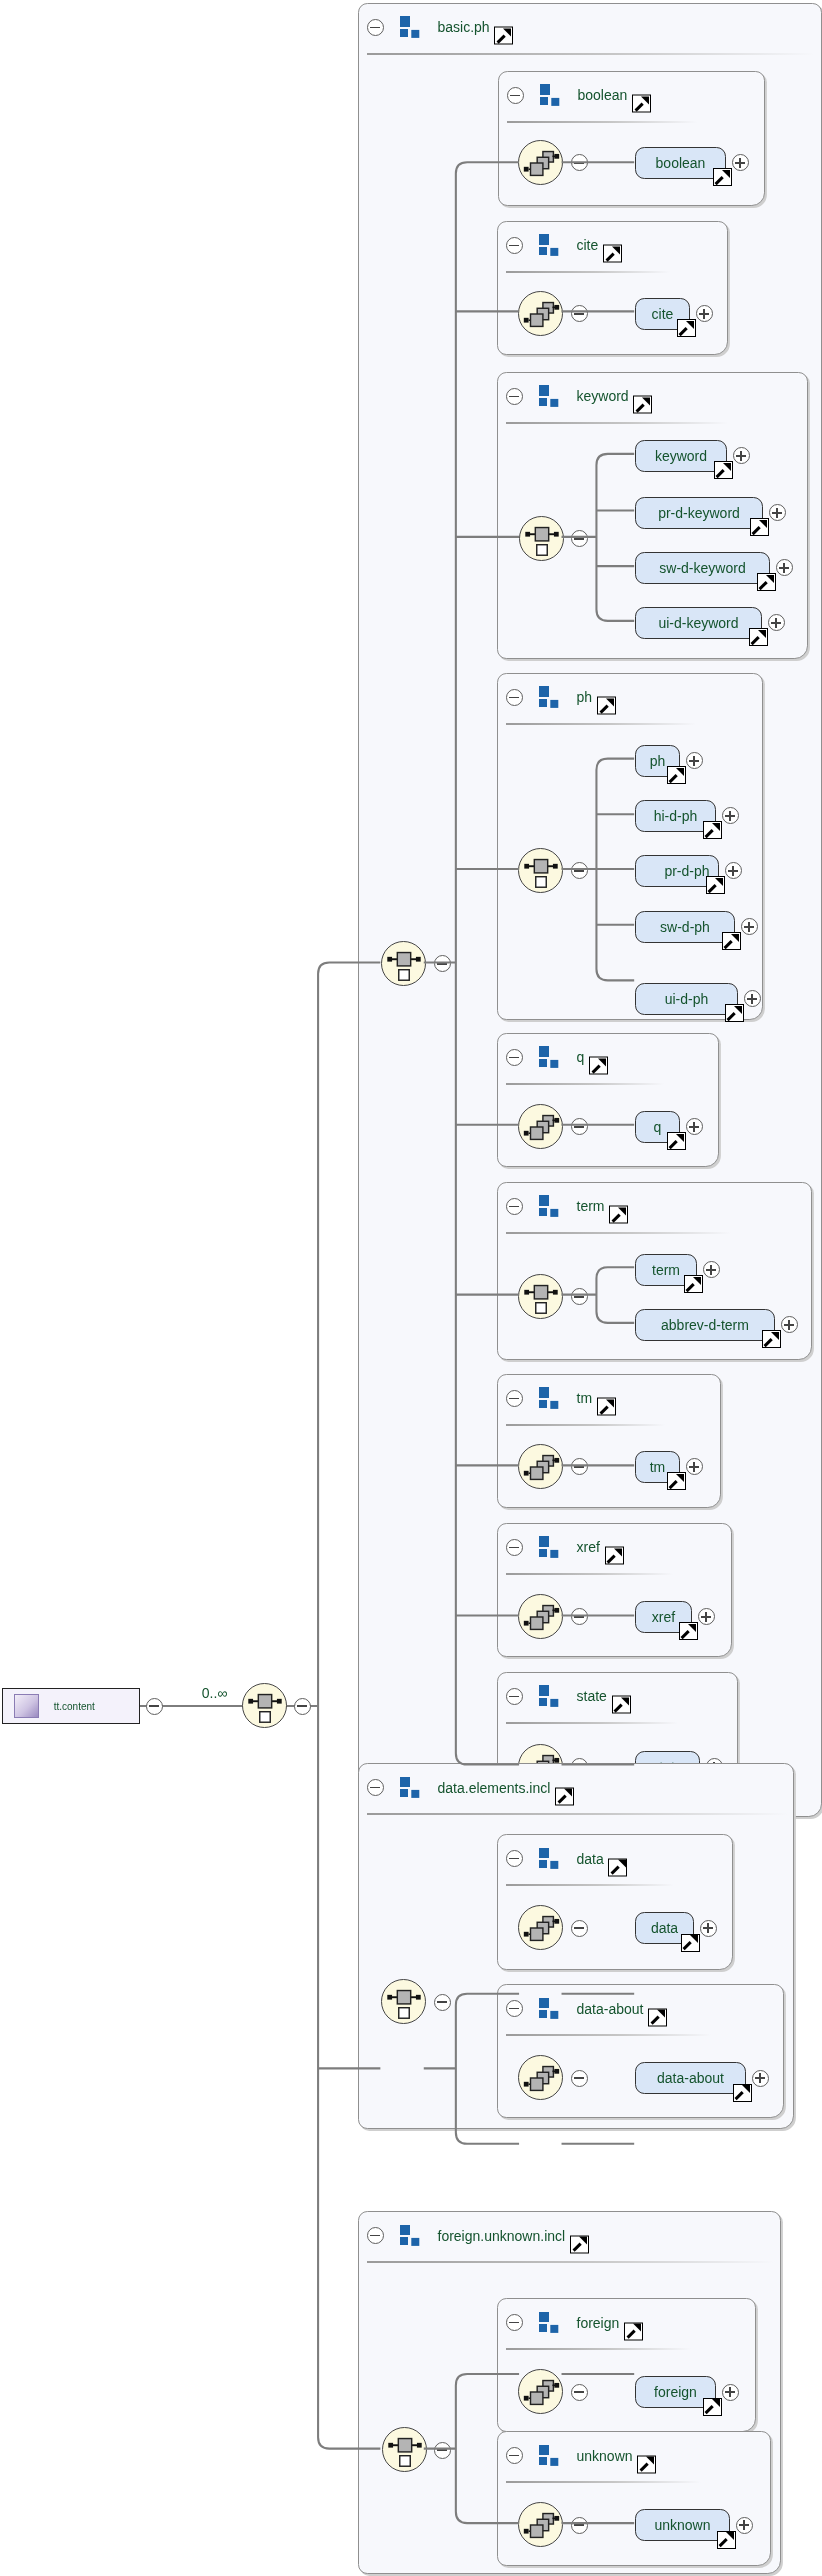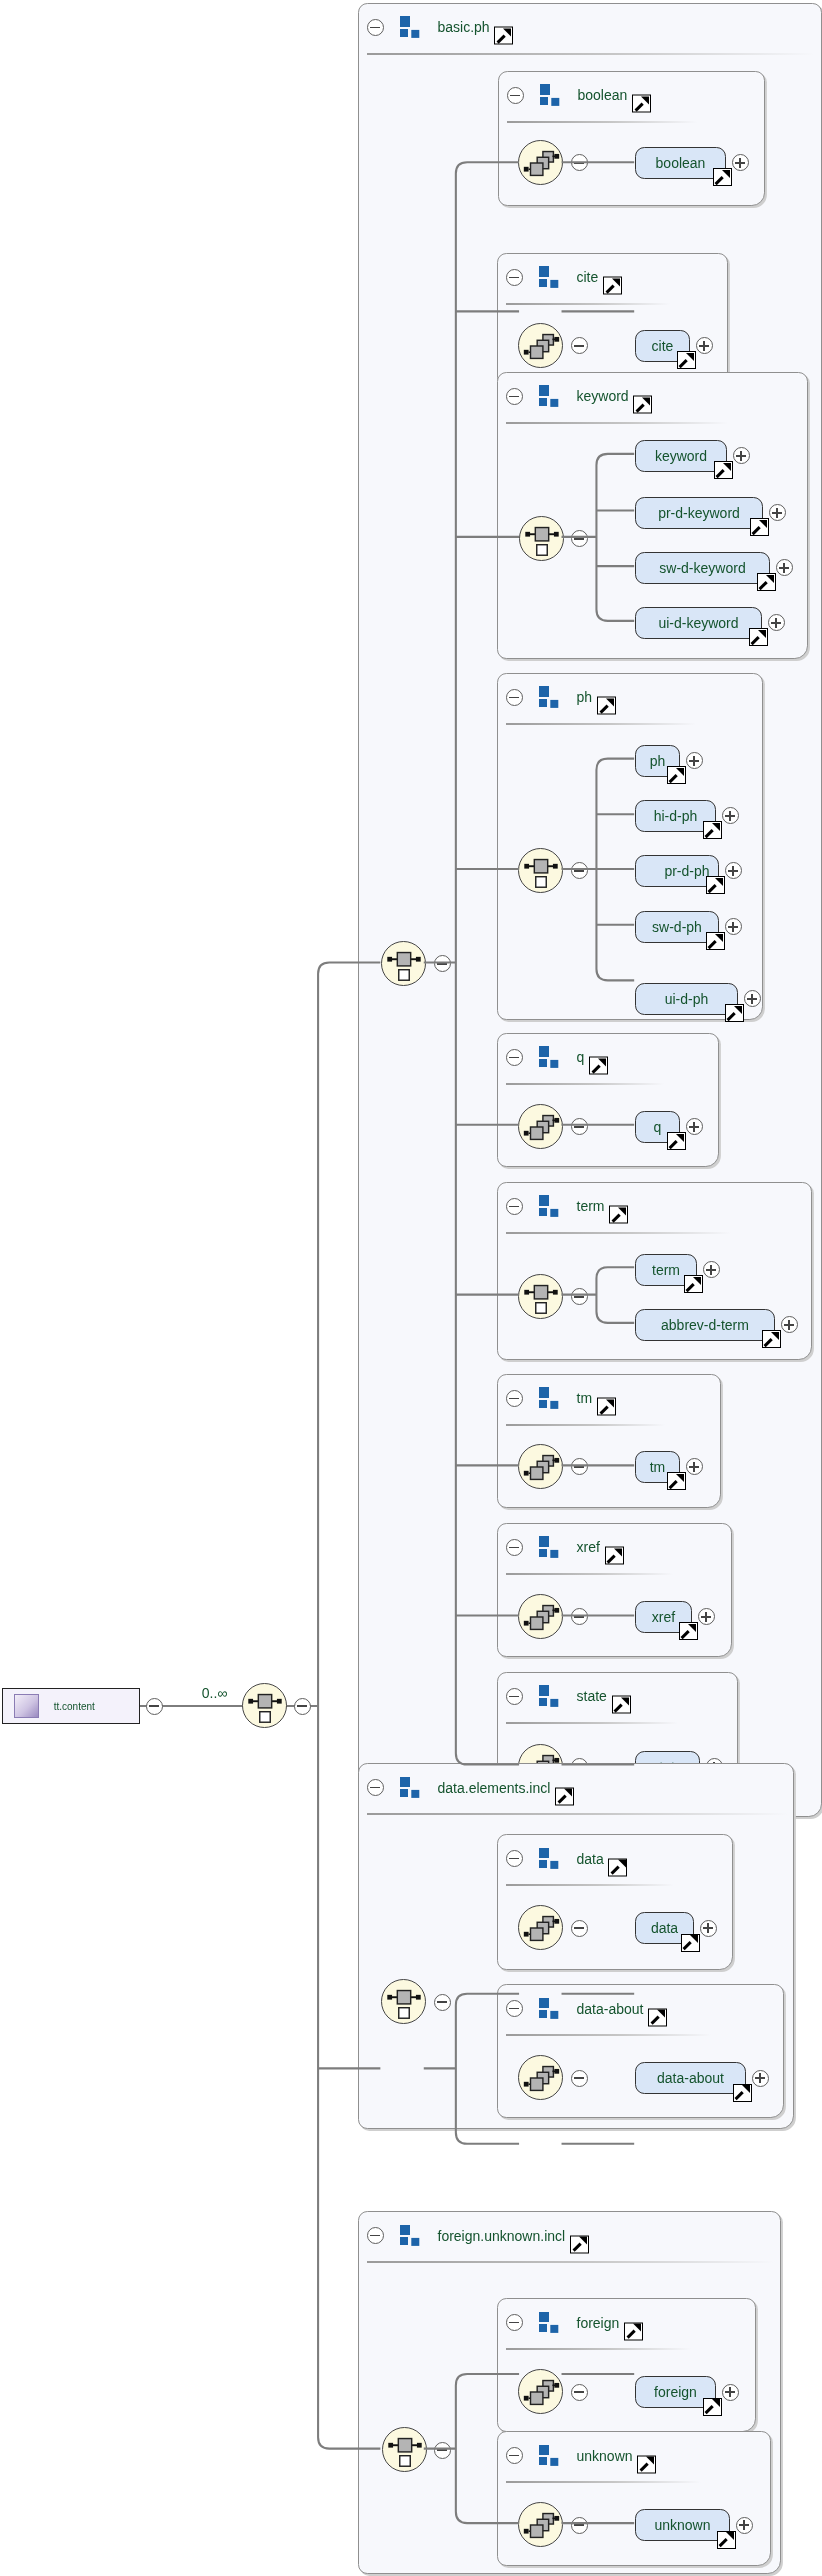--- a/index.html
+++ b/index.html
@@ -90,21 +90,21 @@
 </svg>
 </div>
       <span class="circ minus nodecirc" style="left:80px;top:91px;"></span>
       <div class="ebox" style="left:136px;top:91px;width:91px;">
           <span>boolean</span>
           <span class="linkicon"></span>
           <span class="circ plus"></span>
         </div>
     </div>
 
-    <div class="gbox" style="left:138px;top:217px;width:229px;height:132px;margin-top:32px;">
+    <div class="gbox" style="left:138px;top:217px;width:229px;height:132px;">
       <div class="ghead">
           <span class="circ minus"></span>
           <span class="grpicon"></span>
           <span class="glabel">cite</span>
           <span class="linkicon"></span>
         </div>
       <div class="gsep sub"></div>
       <div class="comp" style="left:43px;top:92px;">
 <svg viewBox="0 0 44 44" width="42" height="42">
   <rect x="4" y="26" width="5" height="5" fill="#111"></rect>
@@ -190,21 +190,21 @@
       <div class="ebox" style="left:137px;top:142px;width:81px;">
           <span>hi-d-ph</span>
           <span class="linkicon"></span>
           <span class="circ plus"></span>
         </div>
       <div class="ebox" style="left:137px;top:197px;width:84px;padding-left:20px;">
           <span>pr-d-ph</span>
           <span class="linkicon"></span>
           <span class="circ plus"></span>
         </div>
-      <div class="ebox" style="left:137px;top:253px;width:84px;">
+      <div class="ebox" style="left:137px;top:253px;width:100px;">
           <span>sw-d-ph</span>
           <span class="linkicon"></span>
           <span class="circ plus"></span>
         </div>
       <div class="ebox" style="left:137px;top:325px;width:103px;">
           <span>ui-d-ph</span>
           <span class="linkicon"></span>
           <span class="circ plus"></span>
         </div>
     </div>

